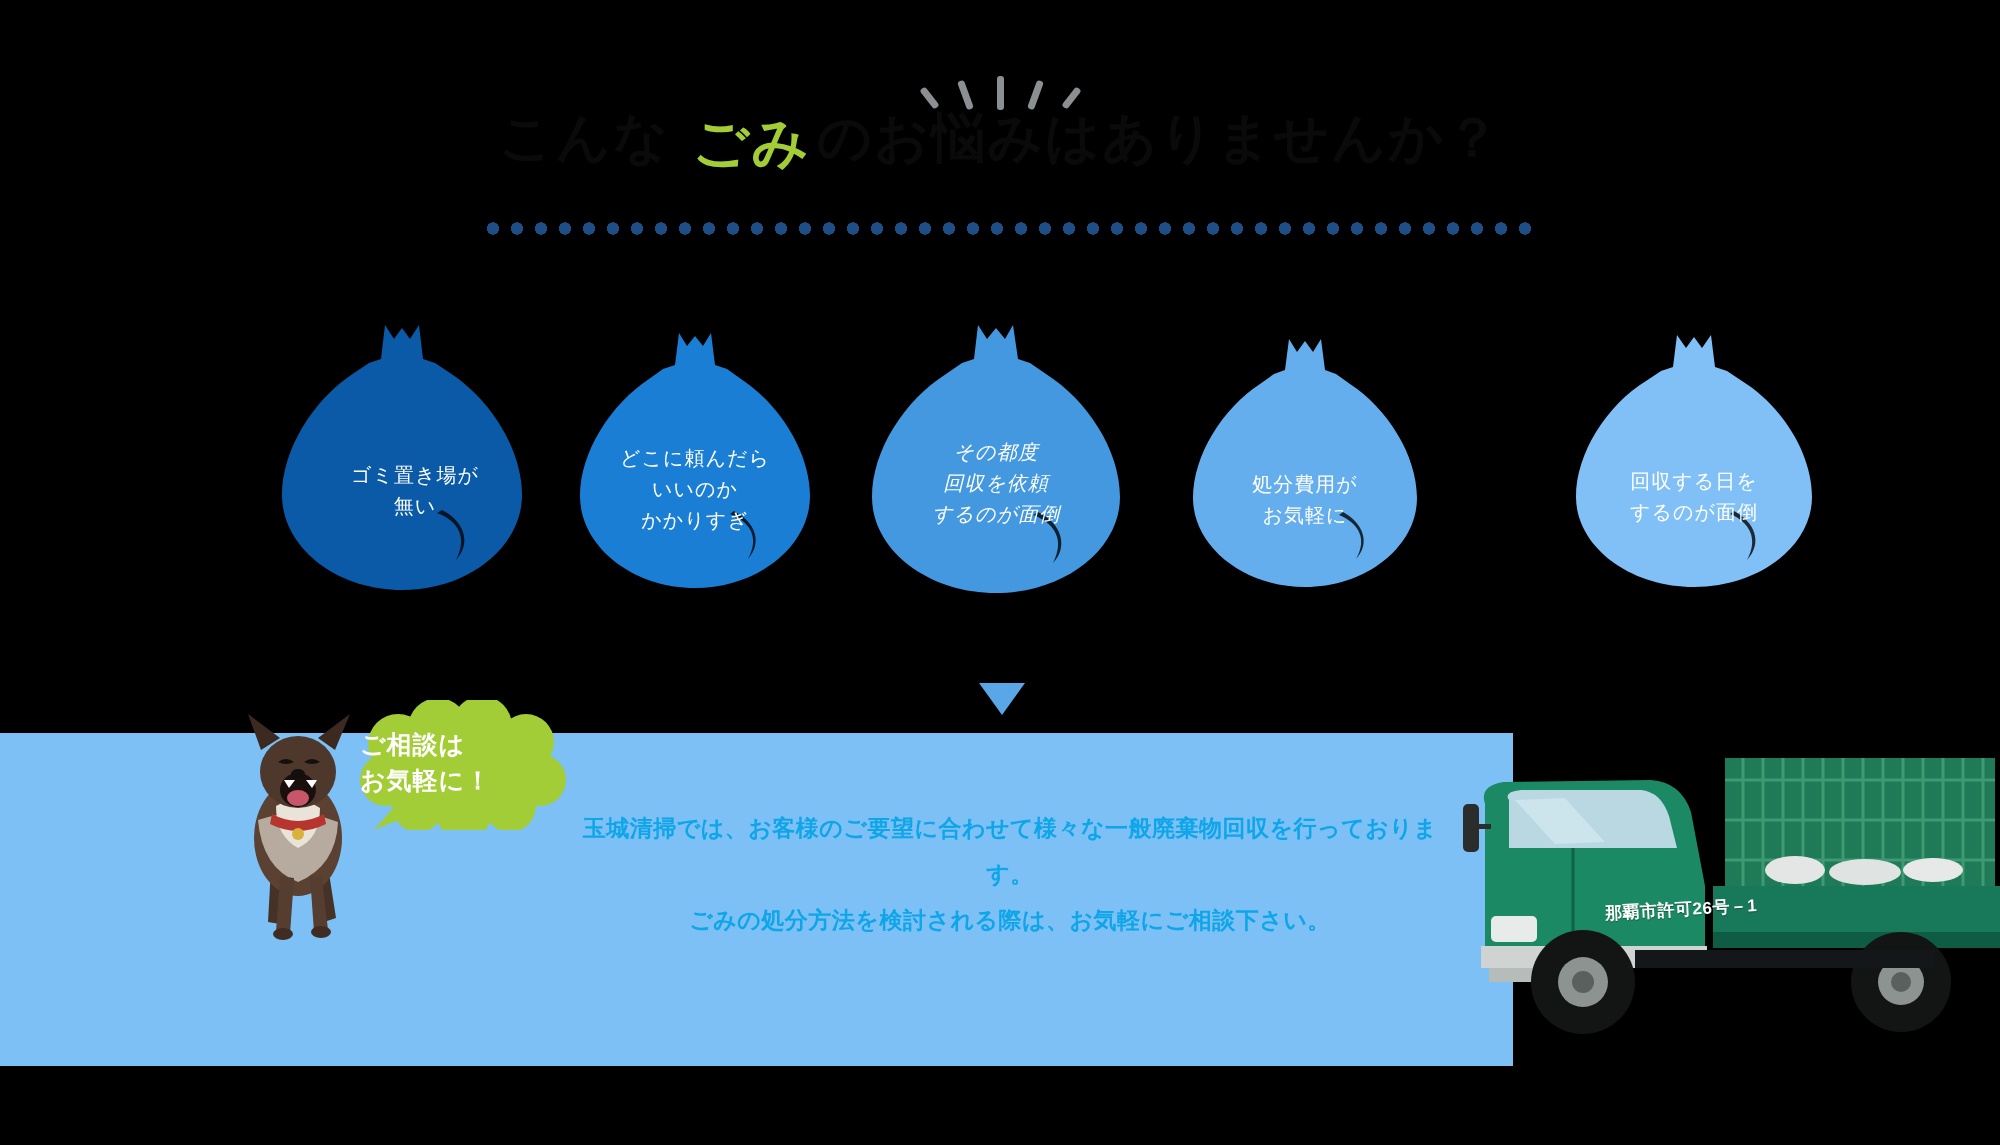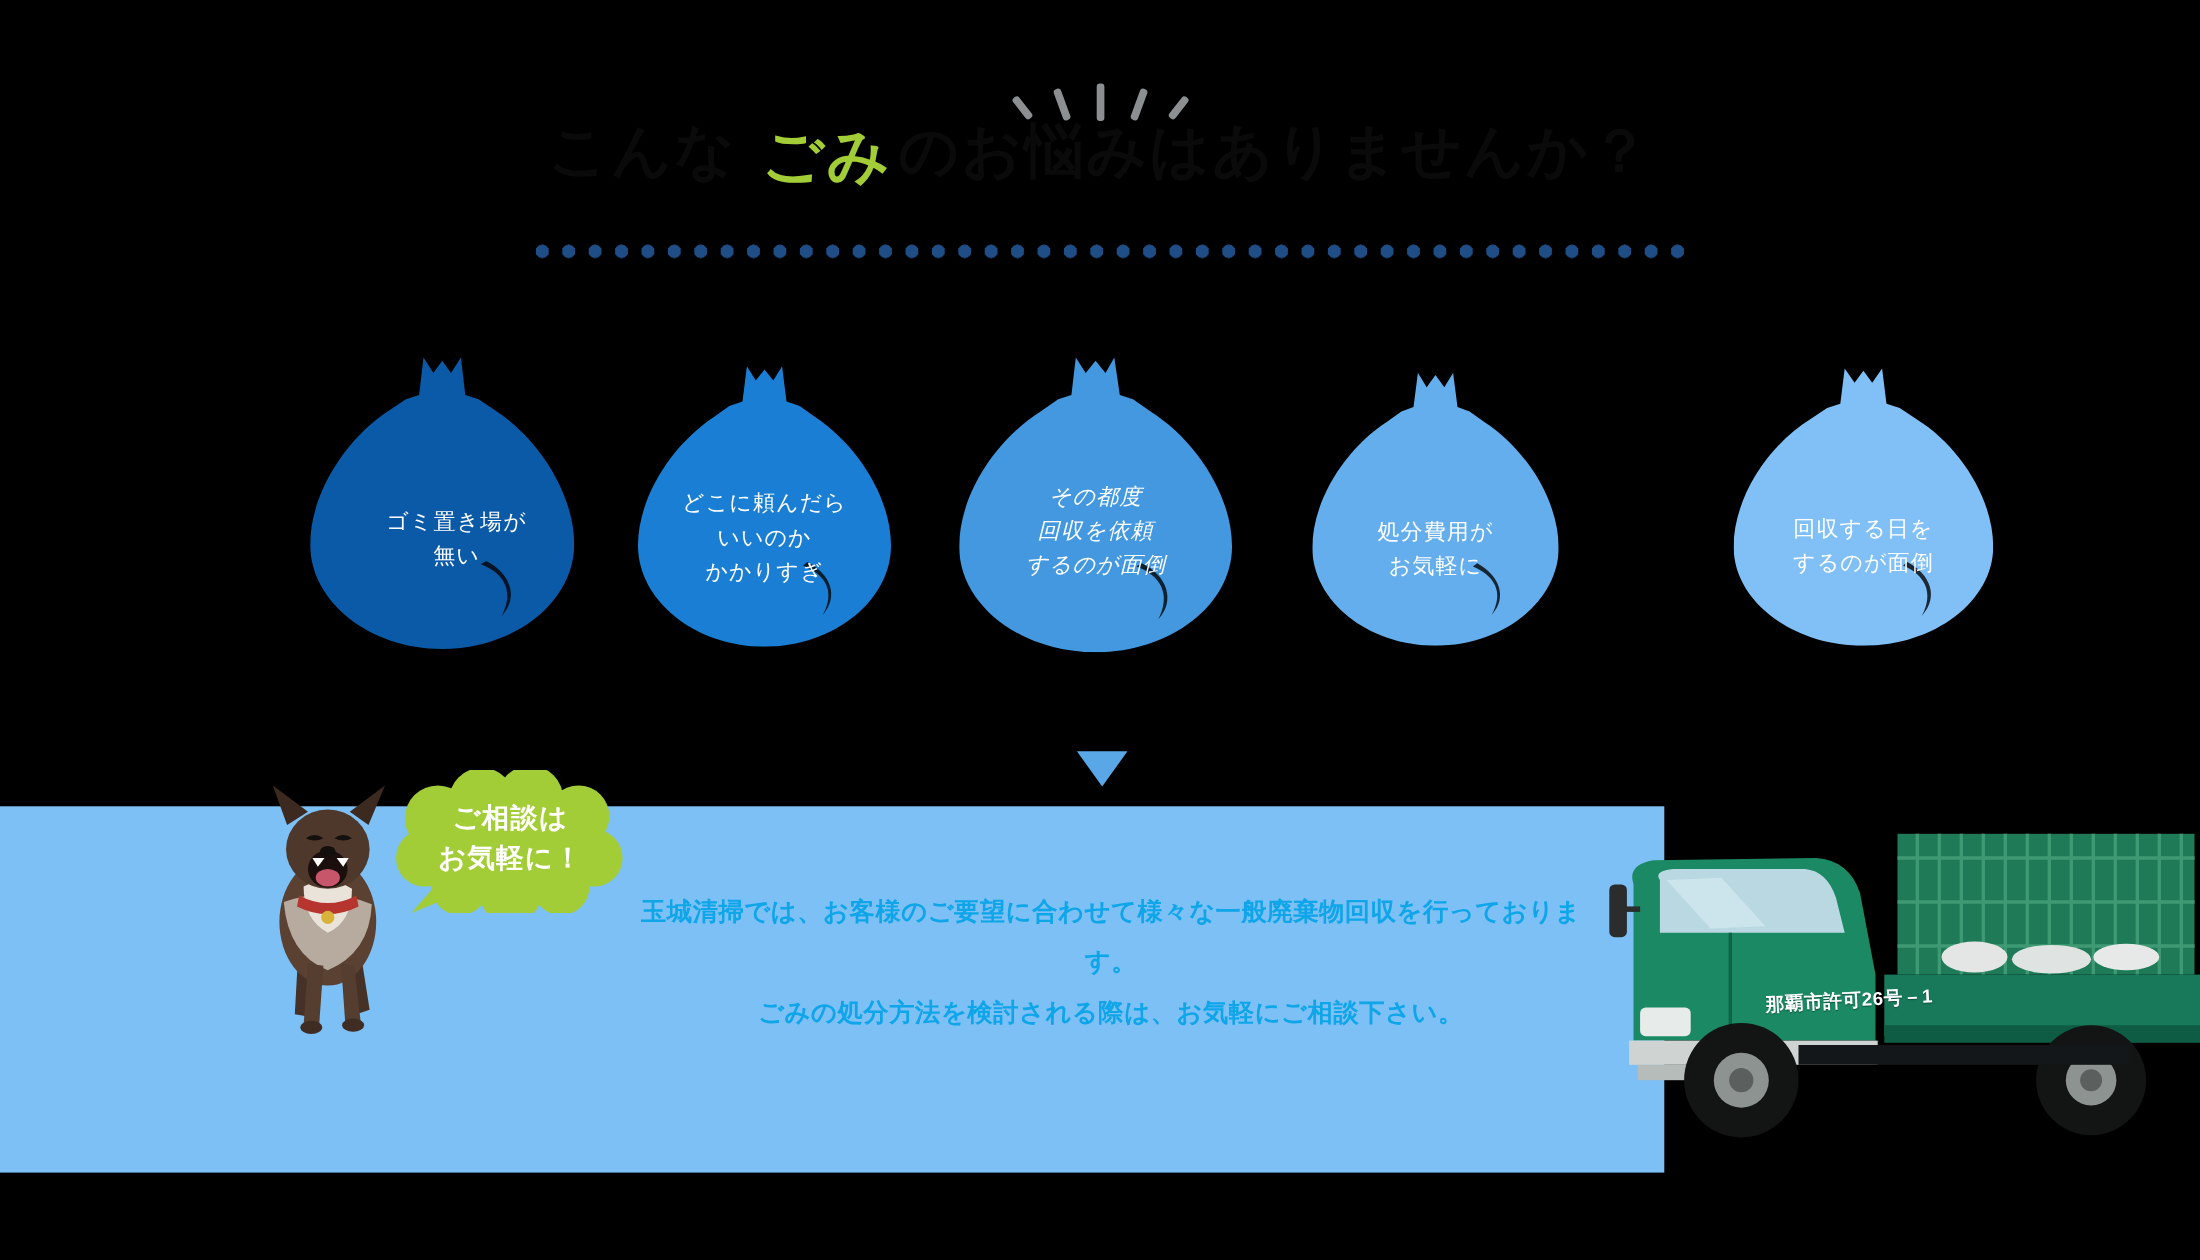--- a/index.html
+++ b/index.html
@@ -108,21 +108,21 @@
   }
 
   
   .dog { position: absolute; left: 228px; top: 710px; width: 140px; height: 230px; }
 
   
   .bubble { position: absolute; left: 360px; top: 700px; width: 208px; height: 120px; }
   .bubble-text {
     position: absolute;
     left: 0; top: 26px; width: 208px;
-    text-align: center;
+    text-align: left;
     color: #ffffff;
     font-size: 25px;
     line-height: 1.45;
     font-weight: bold;
     letter-spacing: 1px;
     z-index: 4;
   }
 
   
   .truck { position: absolute; left: 1455px; top: 720px; width: 560px; height: 370px; }

